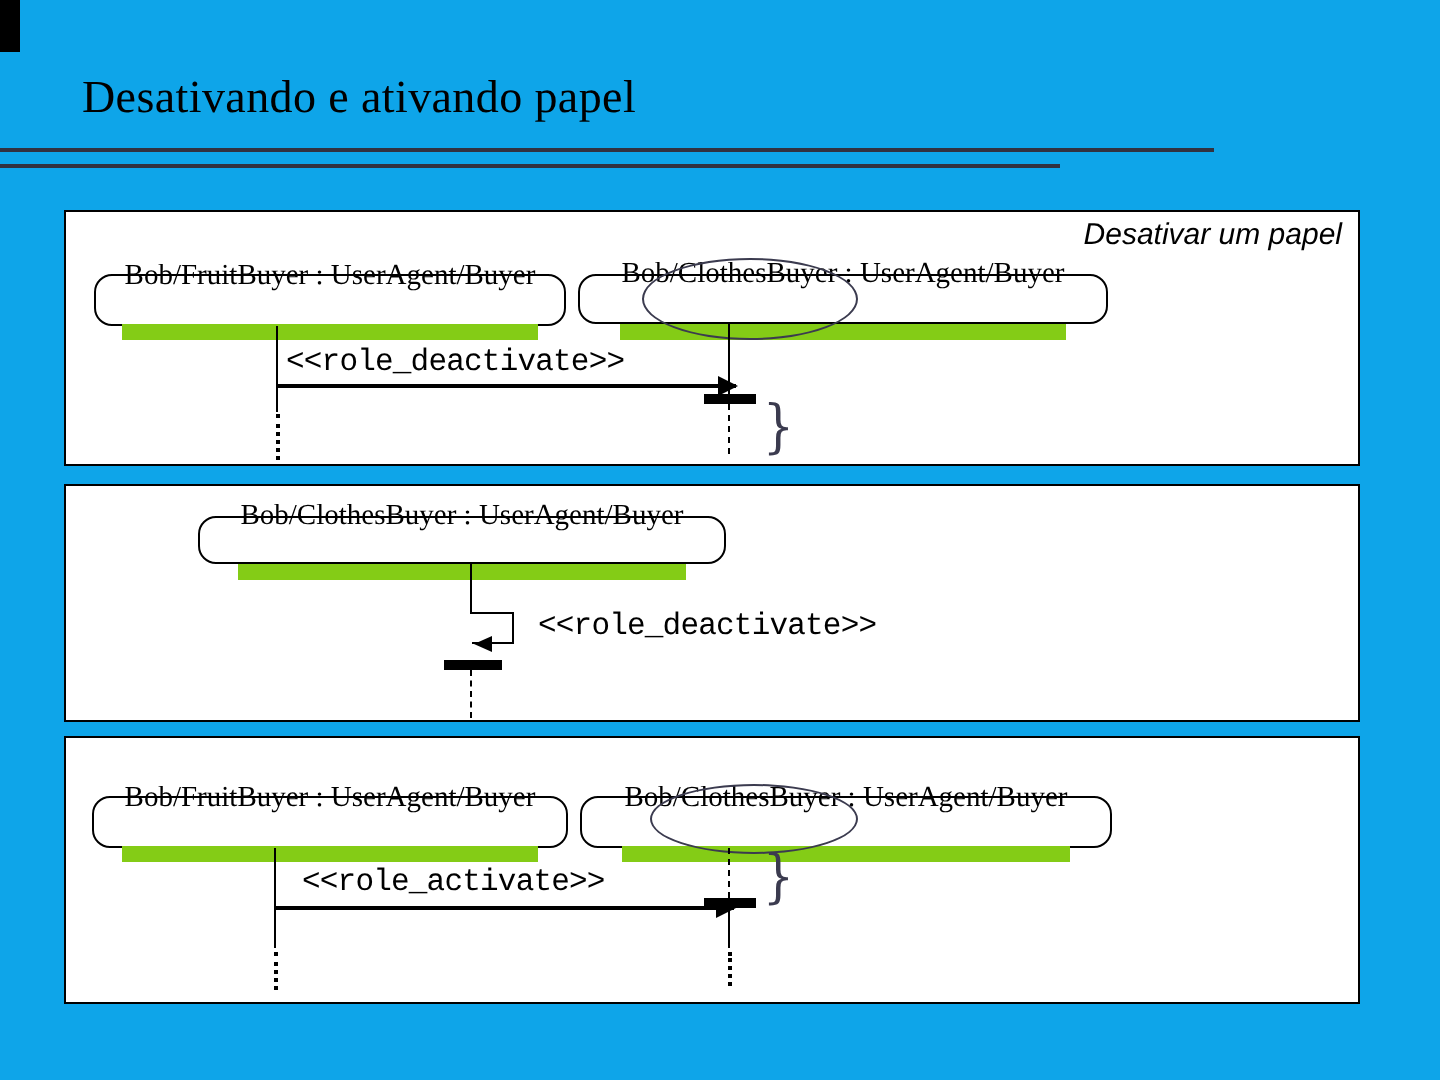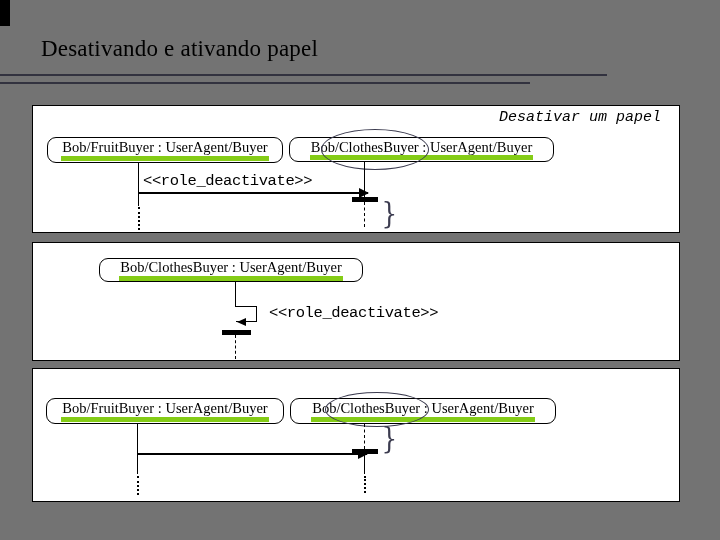--- a/index.html
+++ b/index.html
@@ -1,41 +1,41 @@
 <!DOCTYPE html>
 <html><head>
 <meta charset="utf-8">
 <style>
   html,body{margin:0;padding:0;background:#fff;}
   .slide{
-    position:relative;width:720px;height:540px;background:#737373;
+    position:relative;width:720px;height:540px;background:#0ea5e9;
     font-family:"Liberation Serif", serif;color:#000;overflow:hidden;
   }
   .corner-bar{position:absolute;left:0;top:0;width:10px;height:26px;background:#000;}
   .title{
     position:absolute;left:41px;top:36px;font-size:23px;letter-spacing:0.2px;
     font-family:"Liberation Serif", serif;color:#000;white-space:nowrap;
   }
   .rule{position:absolute;background:#32323f;height:2px;left:0;}
   .rule.r1{top:74px;width:607px;}
   .rule.r2{top:82px;width:530px;}
   .panel{position:absolute;left:32px;width:646px;border:1px solid #000;background:#fff;}
   .panel.p1{top:105px;height:126px;}
   .panel.p2{top:242px;height:117px;}
   .panel.p3{top:368px;height:132px;}
   .caption{
-    position:absolute;right:18px;top:3px;font-style:italic;font-size:15px;
-    font-family:Liberation Mono, monospace;white-space:nowrap;
+    position:absolute;right:8px;top:3px;font-style:italic;font-size:15px;
+    font-family:Liberation Sans, sans-serif;white-space:nowrap;
   }
   .obox{
     position:absolute;border:1.5px solid #000;border-radius:9px;background:#fff;
     display:flex;align-items:center;justify-content:center;
     font-size:14.5px;white-space:nowrap;box-sizing:border-box;
   }
-  .obox .ul{border-bottom:5px solid #84cc16;padding:0 1px 0 1px;line-height:1.15;}
+  .obox .ul{border-bottom:8px solid #84cc16;padding:0 1px 16px 1px;line-height:1.15;}
   .ellipse{
     position:absolute;border:1px solid #3b3b4f;border-radius:50%;
     background:transparent;box-sizing:border-box;
   }
   .vline{position:absolute;width:0;border-left:1.5px solid #000;}
   .vdash{position:absolute;width:0;border-left:1.5px dashed #000;}
   .vdot{position:absolute;width:0;border-left:2px dotted #000;}
   .msg{
     position:absolute;font-family:Liberation Mono, monospace;font-size:15.5px;
     white-space:nowrap;letter-spacing:-0.4px;
@@ -115,20 +115,21 @@
       <span class="ul">Bob/FruitBuyer : UserAgent/Buyer</span>
     </div>
     <div class="obox" style="left:257px;top:29px;width:266px;height:26px;">
       <span class="ul">Bob/ClothesBuyer : UserAgent/Buyer</span>
     </div>
     <div class="ellipse" style="left:292px;top:23px;width:104px;height:35px;"></div>
 
     <div class="vline" style="left:104px;top:55px;height:50px;"></div>
     <div class="vdot" style="left:104px;top:107px;height:19px;"></div>
 
+    <div class="msg" style="left:118px;top:63px;">&lt;&lt;role_activate&gt;&gt;</div>
     <div class="arrow" style="left:104px;top:84px;width:230px;">
       <span class="head"></span>
     </div>
 
     <div class="vdash" style="left:331px;top:55px;height:25px;"></div>
     <div class="bar" style="left:319px;top:80px;width:26px;"></div>
     <div class="vline" style="left:331px;top:85px;height:20px;"></div>
     <div class="vdot" style="left:331px;top:107px;height:17px;"></div>
     <div class="brace" style="left:347px;top:57px;">}</div>
   </div>

